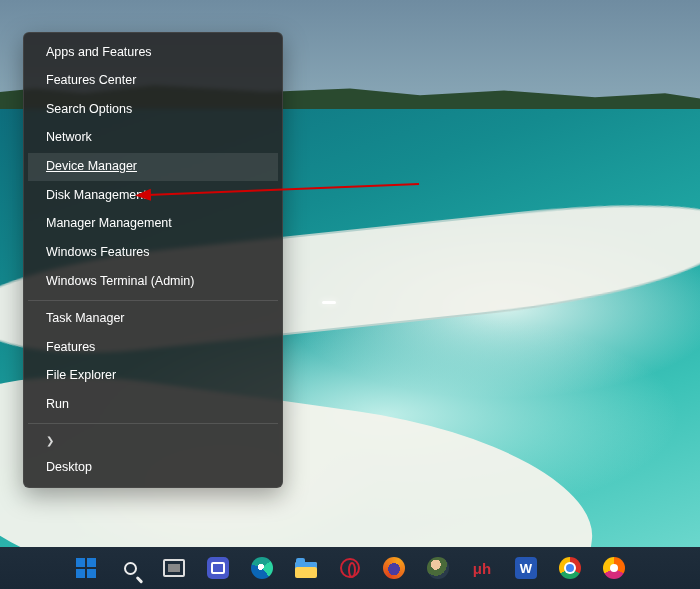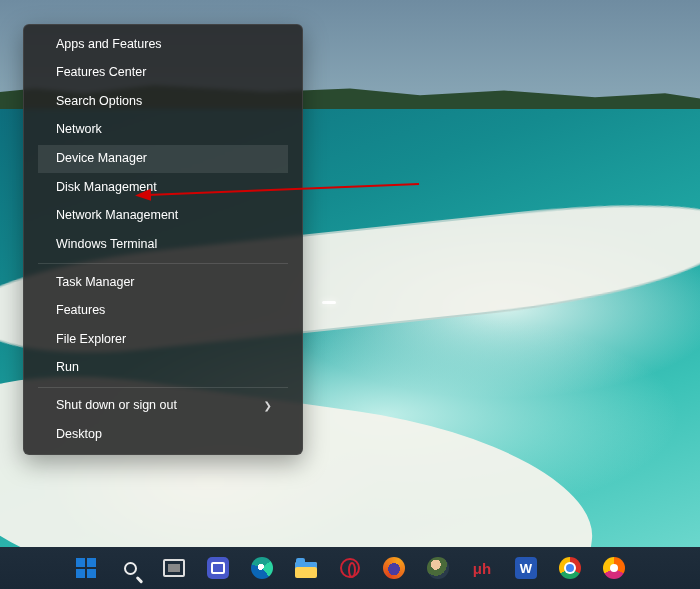--- a/index.html
+++ b/index.html
@@ -50,35 +50,35 @@
     transform:rotate(8deg);
     opacity:0.95;
   }
   .wallpaper .boat{
     position:absolute;left:46%;top:55%;height:3px;width:14px;background:#fff;border-radius:2px;
     box-shadow:0 0 6px 2px rgba(255,255,255,0.35);
   }
 
   
   .winx{
-    position:absolute;left:23px;top:24px;width:var(--menu-w);
+    position:absolute;left:23px;top:32px;width:var(--menu-w);
     background:var(--menu-bg);
     border:1px solid var(--menu-border);
     border-radius:6px;
-    padding:5px 14px;
+    padding:5px 4px;
     backdrop-filter:blur(2px);
     box-shadow:0 8px 24px rgba(0,0,0,0.35);
   }
   .winx .item{
     display:flex;align-items:center;justify-content:space-between;
     padding:6.5px 16px 6.5px 18px;
     cursor:default;
     line-height:1.25;
   }
-  .winx .item.hover{background:var(--hover);}
+  .winx .item.hover{background:var(--hover);text-decoration:underline;}
   .winx .sep{height:1px;background:var(--sep);margin:4px 0;}
   .winx .chev{font-size:10px;opacity:.8;}
 
   
   .arrow{position:absolute;pointer-events:none;}
   .arrow svg{overflow:visible;}
 
   
   .taskbar{
     position:absolute;left:0;right:0;bottom:0;height:var(--taskbar-h);
@@ -164,41 +164,43 @@
     <div class="item">
       <span>Network</span>
     </div>
     <div class="item hover">
       <span>Device Manager</span>
     </div>
     <div class="item">
       <span>Disk Management</span>
     </div>
     <div class="item">
-      <span>Network Management</span>
-    </div>
-    <div class="item">
-      <span>Windows Terminal</span>
+      <span>Manager Management</span>
+    </div>
+    <div class="item">
+      <span>Windows Features</span>
+    </div>
+    <div class="item">
+      <span>Windows Terminal (Admin)</span>
     </div>
     <div class="sep"></div>
     <div class="item">
       <span>Task Manager</span>
     </div>
     <div class="item">
       <span>Features</span>
     </div>
     <div class="item">
       <span>File Explorer</span>
     </div>
     <div class="item">
       <span>Run</span>
     </div>
     <div class="sep"></div>
     <div class="item">
-      <span>Shut down or sign out</span>
       <span class="chev">❯</span>
     </div>
     <div class="item">
       <span>Desktop</span>
     </div>
   </div>
 
 <div class="arrow" id="arrow" style="left:139px;top:180px;">
   <svg width="290" height="30">
     <defs>

